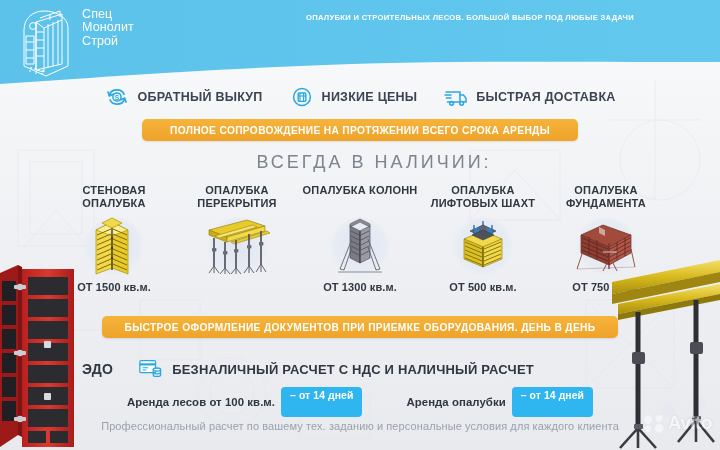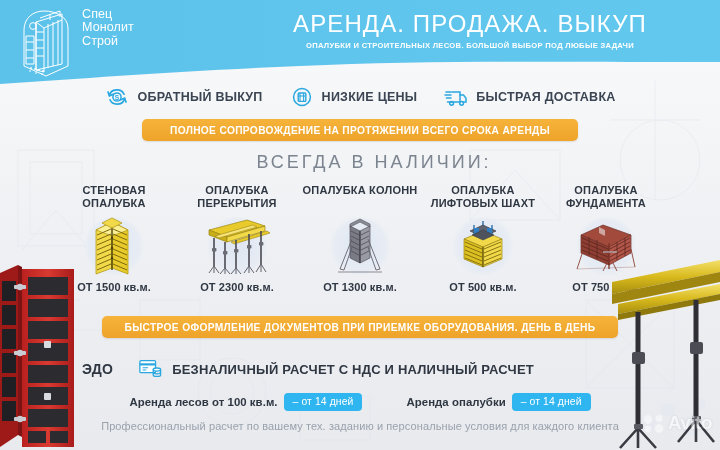--- a/index.html
+++ b/index.html
@@ -68,22 +68,22 @@
   .payrow { position:absolute; top:352px; left:0; width:574px; height:34px; z-index:5;
     display:flex; justify-content:center; align-items:center; gap:22px;padding-left:9px; }
   .pay-label { font-size:13px; font-weight:700; color:#2f3742; letter-spacing:.2px; }
   .pay-label.small { font-size:14px; }
 
   
   .terms { position:absolute; top:391px; left:0; width:720px; height:22px; z-index:5;
     display:flex; justify-content:center; align-items:center; gap:44px; }
   .term { display:flex; align-items:center; gap:6px; }
   .term-text { font-size:11.4px; font-weight:700; color:#2f3742; letter-spacing:.05px; }
-  .term-badge { background:#2fb5ef; color:#ffffff; font-size:10.4px; font-weight:400;
-    padding:3px 9px 4px; border-radius:4px; letter-spacing:.1px; }
+  .term-badge { background:#2fb5ef; color:#ffffff; font-size:10.4px; font-weight:700;
+    padding:3px 9px 16px; border-radius:4px; letter-spacing:.1px; }
 
   
   .footer { position:absolute; top:420px; left:0; width:720px; text-align:center;
     font-size:11px; color:#9aa2ad; letter-spacing:.1px; z-index:5; }
 
   
   .photo-left { position:absolute; left:0; bottom:0; width:96px; height:185px; z-index:6; }
   .photo-right { position:absolute; right:0; bottom:0; width:108px; height:190px; z-index:6; }
 
   .watermark { position:absolute; right:8px; bottom:16px; z-index:7; opacity:.55;
@@ -156,21 +156,20 @@
         </g>
       </svg>
       <div class="logo-text">
         <span>Спец</span>
         <span>Монолит</span>
         <span>Строй</span>
       </div>
     </div>
 
     <div class="head-titles">
-      <div class="head-title">АРЕНДА. ПРОДАЖА. ВЫКУП</div>
       <div class="head-sub">ОПАЛУБКИ И СТРОИТЕЛЬНЫХ ЛЕСОВ. БОЛЬШОЙ ВЫБОР ПОД ЛЮБЫЕ ЗАДАЧИ</div>
     </div>
   </div>
 
   <div class="features">
 
     <div class="feature">
       <svg class="ficon" viewBox="0 0 26 24">
         <g fill="none" stroke="#29a8e0" stroke-width="1.7" stroke-linecap="round">
           <path d="M5.5 10.5 A7.5 6.5 0 0 1 20 9.2"></path>
@@ -268,21 +267,20 @@
             <g stroke="#54545e" stroke-width=".9" fill="none">
               <path d="M13 50 L8 57 M13 50 L18 57 M13 50 L13 57"></path>
               <path d="M24 52 L19 58 M24 52 L29 58 M24 52 L24 58"></path>
               <path d="M35 52 L30 58 M35 52 L40 58 M35 52 L35 58"></path>
               <path d="M48 50 L43 57 M48 50 L53 57 M48 50 L48 57"></path>
               <path d="M60 48 L55 56 M60 48 L65 56 M60 48 L60 56"></path>
             </g>
           </g>
         </svg>
       </div>
-      <div class="p-price">ОТ 2300 кв.м.</div>
     </div>
 
     <div class="product">
       <div class="p-name">ОПАЛУБКА КОЛОНН</div>
       <div class="p-art">
         <div class="p-disc"></div>
         <svg width="56" height="62" viewBox="0 0 56 62">
           <g>
             <polygon points="28,4 18,9 18,12 28,7 38,12 38,9" fill="#8c8c95" stroke="#5c5c66" stroke-width=".7"></polygon>
             <polygon points="18,11 28,16 28,48 18,43" fill="#7b7b86" stroke="#51515c" stroke-width=".7"></polygon>

